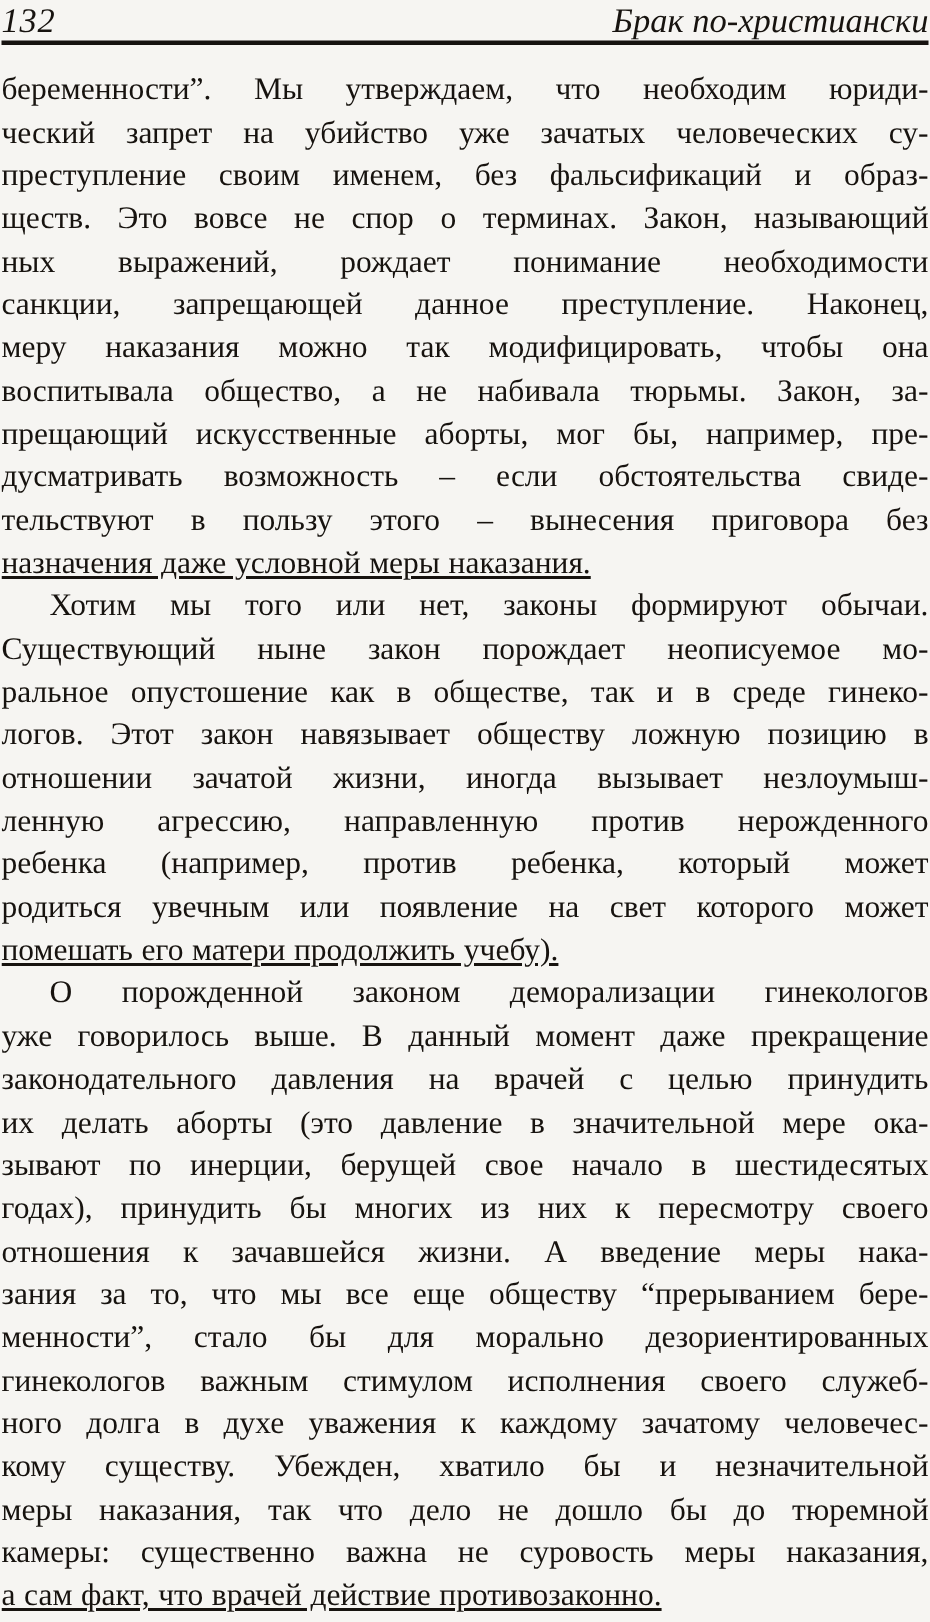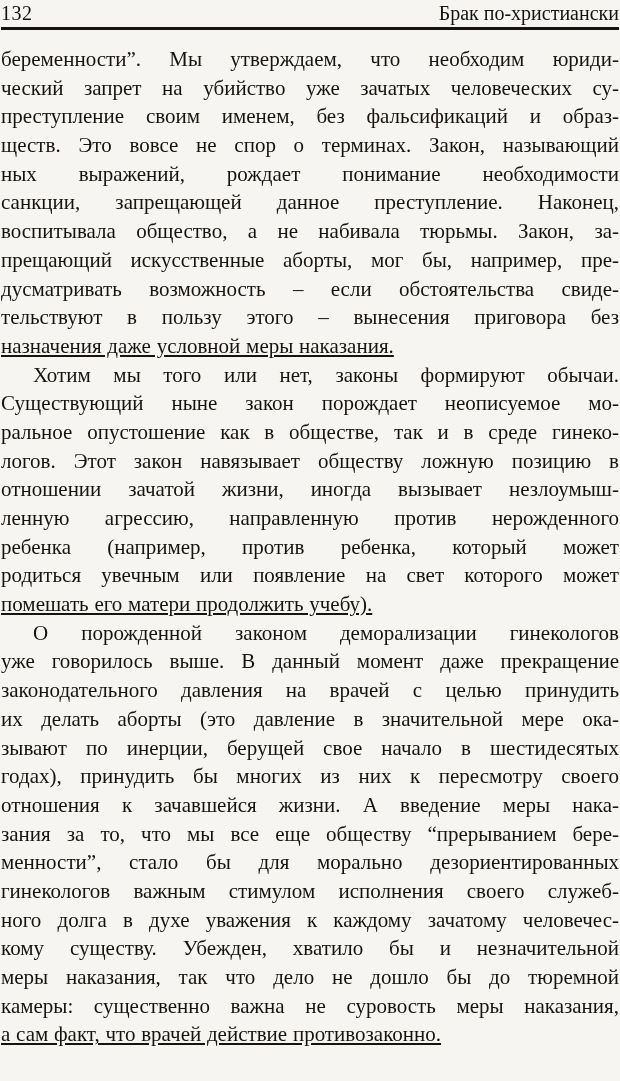--- a/index.html
+++ b/index.html
@@ -17,23 +17,24 @@
     background: #f6f5f2;
     color: #17130f;
     font-family: "Liberation Serif", "DejaVu Serif", serif;
     box-sizing: border-box;
     padding: 0 1px;
   }
   .header {
     display: flex;
     justify-content: space-between;
     align-items: baseline;
-    font-size: 20px;
+    font-size: 23px;
     line-height: 25px;
     padding-top: 1px;
+    font-style: italic;
   }
   .header .pg-num { letter-spacing: 0.5px; }
   .rule {
     height: 3px;
     background: #161310;
     margin-top: 1px;
   }
   .text {
     margin-top: 15px;
   }
@@ -64,20 +65,21 @@
     <span class="run-title">Брак по-христиански</span>
   </div>
   <div class="rule"></div>
   <div class="text" id="body-text">
       <div class="line">беременности”. Мы утверждаем, что необходим юриди-</div>
       <div class="line">ческий запрет на убийство уже зачатых человеческих су-</div>
       <div class="line">преступление своим именем, без фальсификаций и образ-</div>
       <div class="line">ществ. Это вовсе не спор о терминах. Закон, называющий</div>
       <div class="line">ных выражений, рождает понимание необходимости</div>
       <div class="line">санкции, запрещающей данное преступление. Наконец,</div>
+      <div class="line">меру наказания можно так модифицировать, чтобы она</div>
       <div class="line">воспитывала общество, а не набивала тюрьмы. Закон, за-</div>
       <div class="line">прещающий искусственные аборты, мог бы, например, пре-</div>
       <div class="line">дусматривать возможность – если обстоятельства свиде-</div>
       <div class="line">тельствуют в пользу этого – вынесения приговора без</div>
       <div class="line end">назначения даже условной меры наказания.</div>
       <div class="line indent">Хотим мы того или нет, законы формируют обычаи.</div>
       <div class="line">Существующий ныне закон порождает неописуемое мо-</div>
       <div class="line">ральное опустошение как в обществе, так и в среде гинеко-</div>
       <div class="line">логов. Этот закон навязывает обществу ложную позицию в</div>
       <div class="line">отношении зачатой жизни, иногда вызывает незлоумыш-</div>

